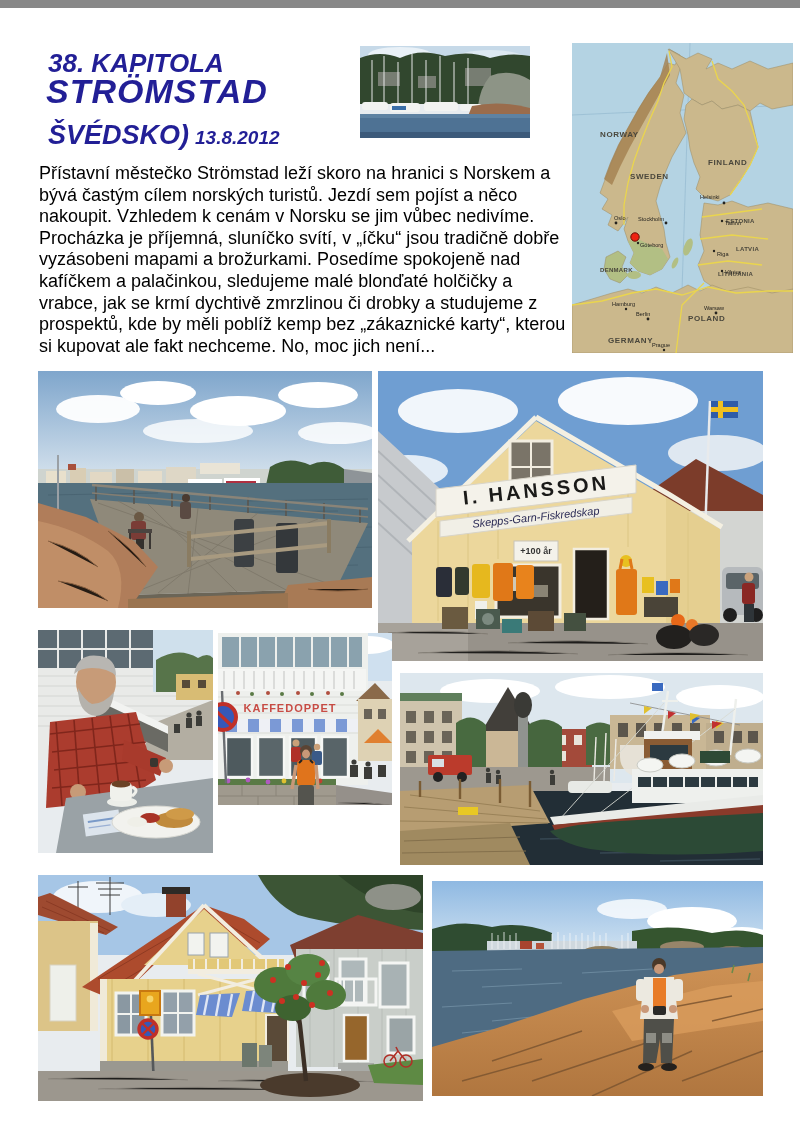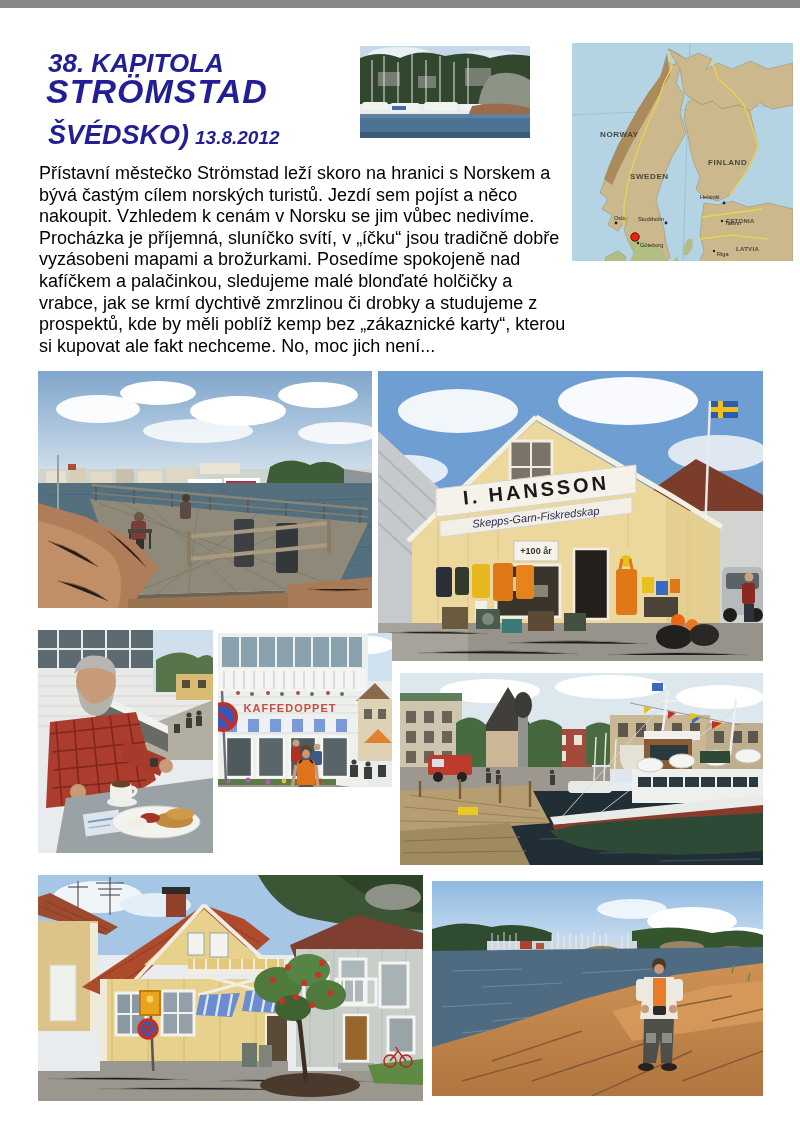--- a/index.html
+++ b/index.html
@@ -61,21 +61,21 @@
           <rect x="100" y="58" width="22" height="7" rx="3"></rect>
       </g>
       <rect x="32" y="60" width="14" height="4" fill="#3a6ea8"></rect>
       <path d="M112,60 Q140,54 170,62 L170,74 L108,70 Z" fill="#9a6c4c"></path>
       <rect y="68" width="170" height="24" fill="#4e7294"></rect>
       <rect y="68" width="170" height="4" fill="#5e82a2"></rect>
       <rect y="86" width="170" height="6" fill="#3c5a7a"></rect>
     </svg>
   </div>
 
-  <div class="photo" style="left:572px; top:35px; width:221px; height:218px;" aria-label="Map of Scandinavia and the Baltic with a red marker on Strömstad, on the Swedish west coast near the Norwegian border">
+  <div class="photo" style="left:572px; top:35px; width:221px; height:310px;" aria-label="Map of Scandinavia and the Baltic with a red marker on Strömstad, on the Swedish west coast near the Norwegian border">
     <svg viewBox="0 0 221 310" width="221" height="310">
       <rect width="221" height="310" fill="#b4d3e3"></rect>
       <g stroke="#8fb6cc" stroke-width="0.6">
         <line x1="118" y1="0" x2="108" y2="310"></line>
           <line x1="0" y1="72" x2="221" y2="62"></line>
       </g>
 
       <path d="M97,6 L108,12 L103,22 L96,20 L88,34 L78,48 L68,64 L58,82 L48,100 L40,118 L34,134 L28,150 L36,156 L30,166 L40,172 L36,182 L46,188 L52,180 L56,174 L52,186 L56,198 L62,210 L58,220 L66,228 L78,232 L90,226 L98,214 L94,200 L92,186 L88,172 L84,158 L88,144 L94,128 L100,114 L108,100 L114,90 L108,70 L112,52 L104,40 L108,26 L114,16 Z" fill="#cbb88c" stroke="#9a8a62" stroke-width="0.5"></path>
       <path d="M95,10 L88,34 L76,50 L66,66 L56,84 L46,102 L38,120 L32,136 L40,142 L48,124 L58,104 L68,86 L78,68 L88,50 L98,32 Z" fill="#a2804f" opacity="0.8"></path>
       <path d="M56,198 L62,210 L58,220 L66,228 L78,232 L90,226 L96,216 L90,206 L78,202 L66,196 Z" fill="#b2bf84"></path>
@@ -446,21 +446,21 @@
       <g>
         <ellipse cx="118" cy="192" rx="44" ry="16" fill="#f2f2ee" stroke="#d8d8d2"></ellipse>
         <ellipse cx="136" cy="190" rx="19" ry="8" fill="#c08a3c"></ellipse>
         <ellipse cx="142" cy="184" rx="14" ry="6" fill="#cf9a48"></ellipse>
         <ellipse cx="112" cy="188" rx="10" ry="5" fill="#a83226"></ellipse>
         <ellipse cx="99" cy="192" rx="10" ry="5" fill="#efefe8"></ellipse>
       </g>
     </svg>
   </div>
 
-  <div class="photo" style="left:218px; top:625px; width:174px; height:154px;" aria-label="White two-storey café building with red sign, woman standing on the cobbled street">
+  <div class="photo" style="left:218px; top:625px; width:174px; height:172px;" aria-label="White two-storey café building with red sign, woman standing on the cobbled street">
     <svg viewBox="0 0 174 217" width="174" height="217">
       <rect x="118" y="0" width="56" height="48" fill="#cfe0ef"></rect>
       <ellipse cx="150" cy="12" rx="26" ry="9" fill="#ffffff"></ellipse>
       <rect x="0" y="0" width="150" height="152" fill="#eef0ed"></rect>
       <g stroke="#dadcd8" stroke-width="1">
         <line x1="0" y1="64" x2="148" y2="64"></line>
           <line x1="0" y1="72" x2="148" y2="72"></line>
         <line x1="0" y1="80" x2="148" y2="80"></line>
           <line x1="0" y1="100" x2="148" y2="100"></line>
       </g>

